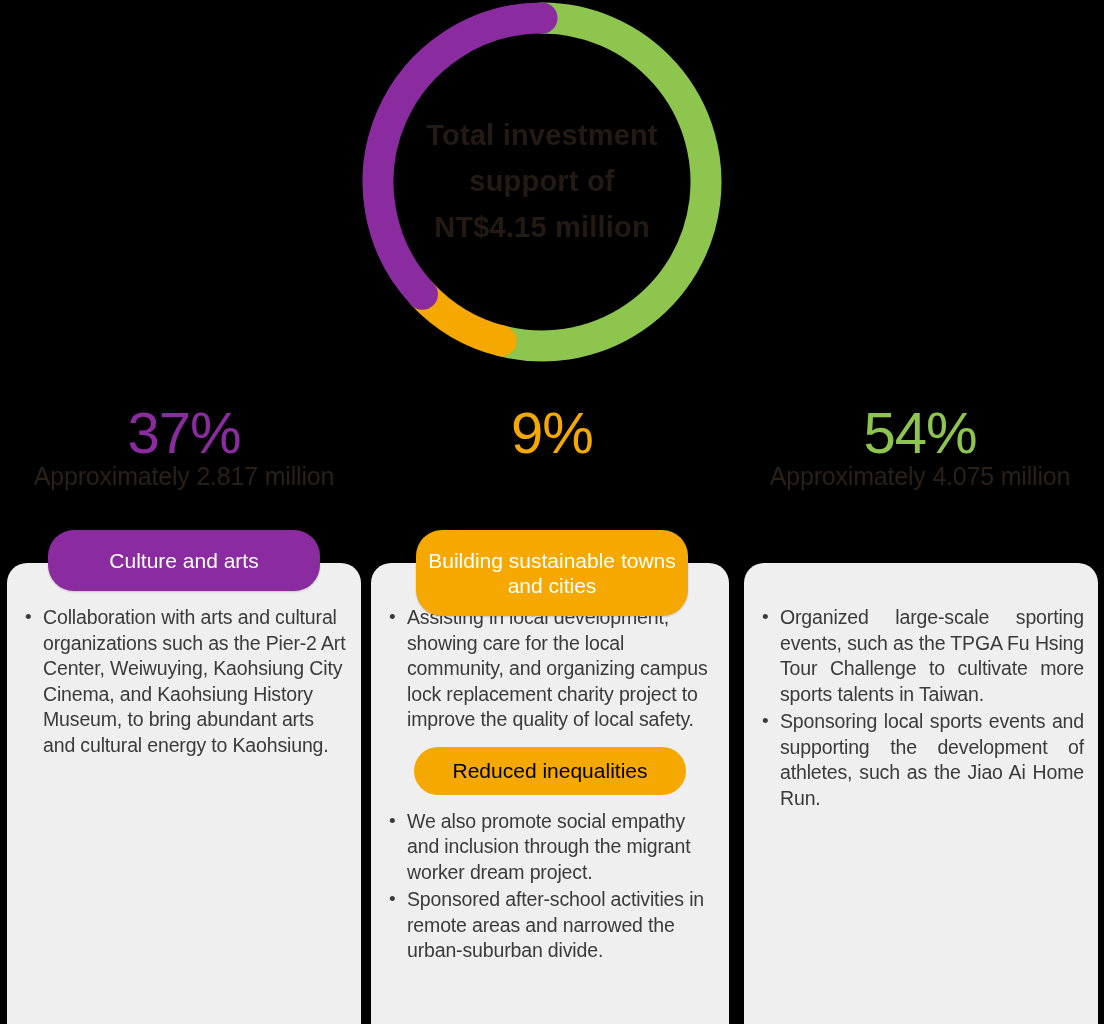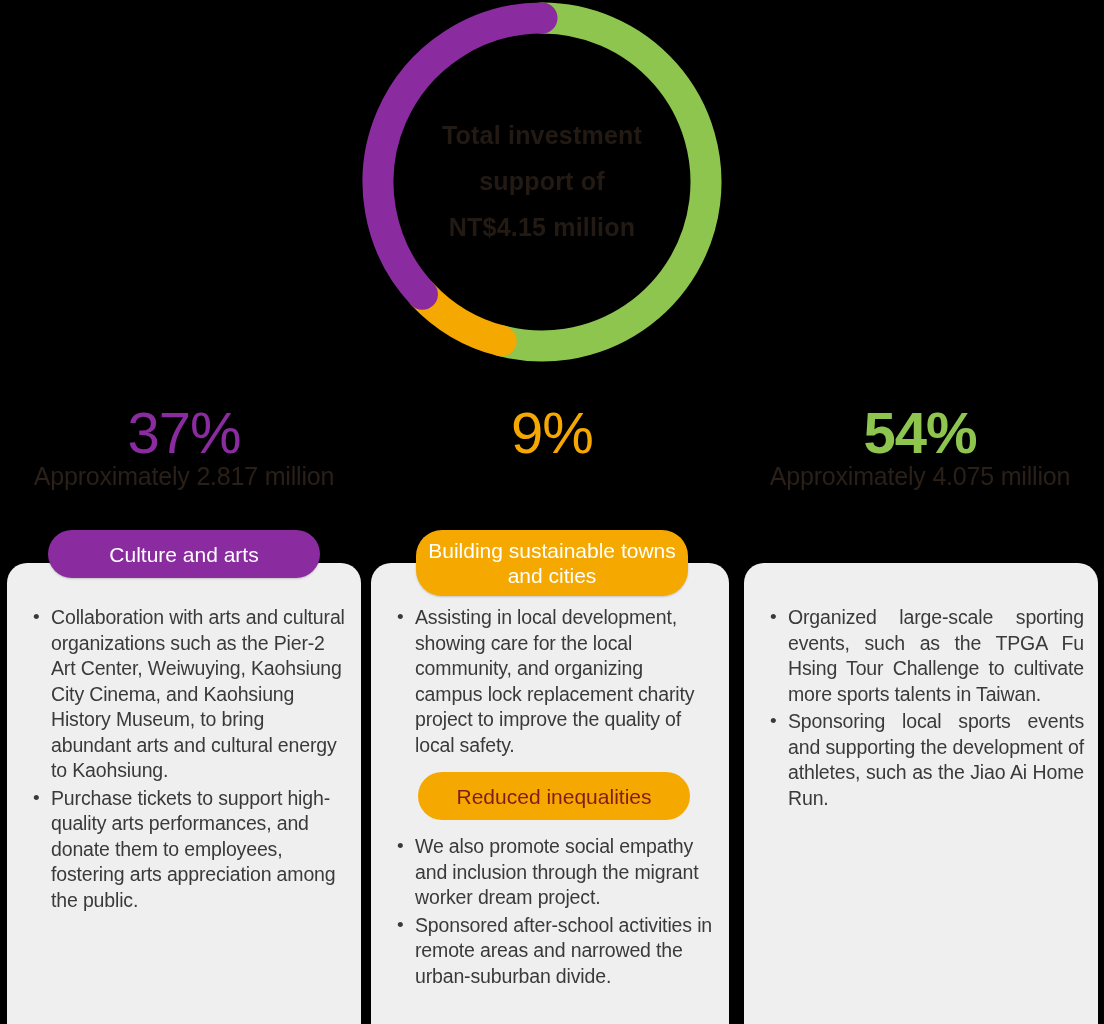--- a/index.html
+++ b/index.html
@@ -3,55 +3,55 @@
 <meta charset="utf-8">
 <style>
   html,body{margin:0;padding:0;background:#000;}
   body{width:1104px;height:1024px;position:relative;overflow:hidden;
        font-family:"Liberation Sans","DejaVu Sans",sans-serif;}
 
   
   #donut-wrap{position:absolute;left:0;top:0;width:1104px;height:380px;}
   #donut-svg{position:absolute;left:362px;top:2px;}
   #donut-center-text{position:absolute;left:412px;top:112px;width:260px;
-      text-align:center;color:#231a14;font-weight:bold;font-size:25px;
+      text-align:center;color:#231a14;font-weight:bold;font-size:29px;
       line-height:46px;letter-spacing:.2px;}
   #donut-center-text div{white-space:nowrap;}
 
   
   #columns{position:absolute;left:0;top:402px;width:1104px;height:622px;
            display:flex;}
   .col{width:368px;position:relative;}
 
   .pct{text-align:center;font-size:58px;line-height:62px;font-weight:400;
        letter-spacing:-1px;}
   .approx{text-align:center;font-size:25px;line-height:24px;color:#2a2018;
           margin-top:0;letter-spacing:-.2px;}
 
   .head-pill{position:absolute;top:128px;left:50%;transform:translateX(-50%);
       width:272px;min-height:48px;border-radius:26px;color:#fff;
       display:flex;align-items:center;justify-content:center;text-align:center;
-      font-size:21px;line-height:25px;padding:8px 10px;box-sizing:border-box;
+      font-size:21px;line-height:25px;padding:18px 10px;box-sizing:border-box;
       z-index:3;box-shadow:0 1px 2px rgba(0,0,0,.18);}
 
   .card{position:absolute;top:161px;left:7px;width:354px;height:461px;
         background:#efefef;border-radius:20px 20px 0 0;
         box-shadow:0 0 6px rgba(0,0,0,.35);
-        padding:42px 14px 0 22px;box-sizing:border-box;z-index:1;}
+        padding:42px 14px 0 14px;box-sizing:border-box;z-index:1;}
   .col:nth-child(2) .card{left:3px;width:358px;}
   .col:nth-child(3) .card{left:8px;width:354px;}
 
   ul.bullets{margin:0;padding:0;list-style:none;}
   ul.bullets li{position:relative;padding-left:22px;font-size:19.5px;
       line-height:25.5px;color:#3a3a3a;margin-bottom:2px;letter-spacing:-.15px;}
   ul.bullets li:before{content:"\2022";position:absolute;left:4px;top:-1px;
       font-size:19px;color:#3a3a3a;}
   .justified li{text-align:justify;}
 
-  .inner-pill{width:272px;min-height:48px;border-radius:26px;color:#7f1d1d;
+  .inner-pill{width:272px;min-height:48px;border-radius:26px;color:#000000;
       display:flex;align-items:center;justify-content:center;text-align:left;
       font-size:21px;line-height:25px;padding:4px 10px;box-sizing:border-box;
       margin:14px auto 14px auto;}
 </style>
 </head>
 <body>
 
 <div id="donut-wrap">
   <svg id="donut-svg" width="360" height="360" viewBox="0 0 360 360">
     <g id="donut-arcs">
@@ -68,42 +68,41 @@
 </div>
 
 <div id="columns">
     <div class="col">
       <div class="pct" style="color: rgb(138, 43, 160);">37%</div>
       <div class="approx">Approximately 2.817 million</div>
       <div class="head-pill" style="background: rgb(138, 43, 160);">Culture and arts</div>
       <div class="card">
         <ul class="bullets">
           <li>Collaboration with arts and cultural organizations such as the Pier-2 Art Center, Weiwuying, Kaohsiung City Cinema, and Kaohsiung History Museum, to bring abundant arts and cultural energy to Kaohsiung.</li>
-          <li>Purchase tickets to support high-quality arts performances, and donate them to employees, fostering arts appreciation among the public.</li>
         </ul>
       </div>
     </div>
     <div class="col">
       <div class="pct" style="color: rgb(245, 168, 0);">9%</div>
       <div class="head-pill" style="background: rgb(245, 168, 0);">Building sustainable towns and cities</div>
       <div class="card">
         <ul class="bullets">
           <li>Assisting in local development, showing care for the local community, and organizing campus lock replacement charity project to improve the quality of local safety.</li>
         </ul>
         <div class="inner-pill" style="background: rgb(245, 168, 0);">Reduced inequalities</div>
         <ul class="bullets">
           <li>We also promote social empathy and inclusion through the migrant worker dream project.</li>
         </ul>
         <ul class="bullets">
           <li>Sponsored after-school activities in remote areas and narrowed the urban-suburban divide.</li>
         </ul>
       </div>
     </div>
     <div class="col">
-      <div class="pct" style="color: rgb(141, 197, 79); font-weight: bold;">54%</div>
+      <div class="pct" style="color: rgb(141, 197, 79);">54%</div>
       <div class="approx">Approximately 4.075 million</div>
       <div class="card">
         <ul class="bullets justified">
           <li>Organized large-scale sporting events, such as the TPGA Fu Hsing Tour Challenge to cultivate more sports talents in Taiwan.</li>
           <li>Sponsoring local sports events and supporting the development of athletes, such as the Jiao Ai Home Run.</li>
         </ul>
       </div>
     </div>
   </div>
 

